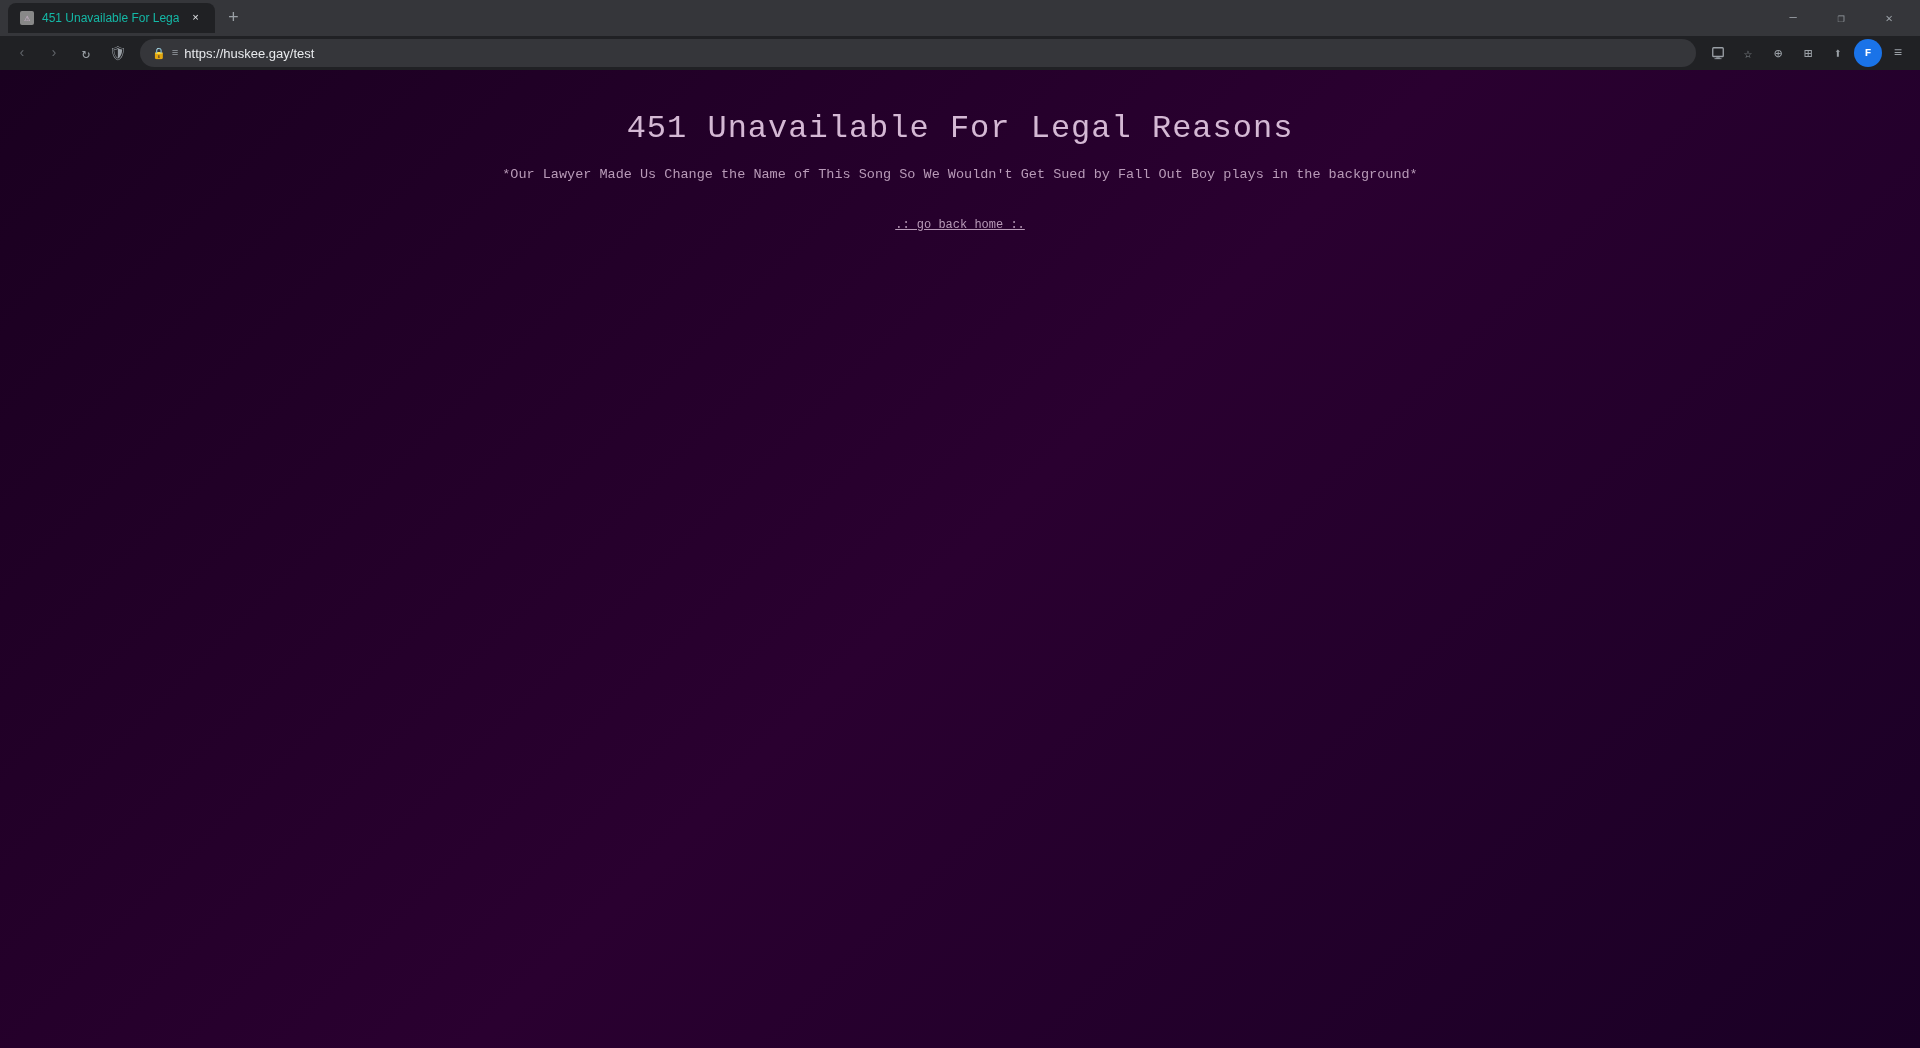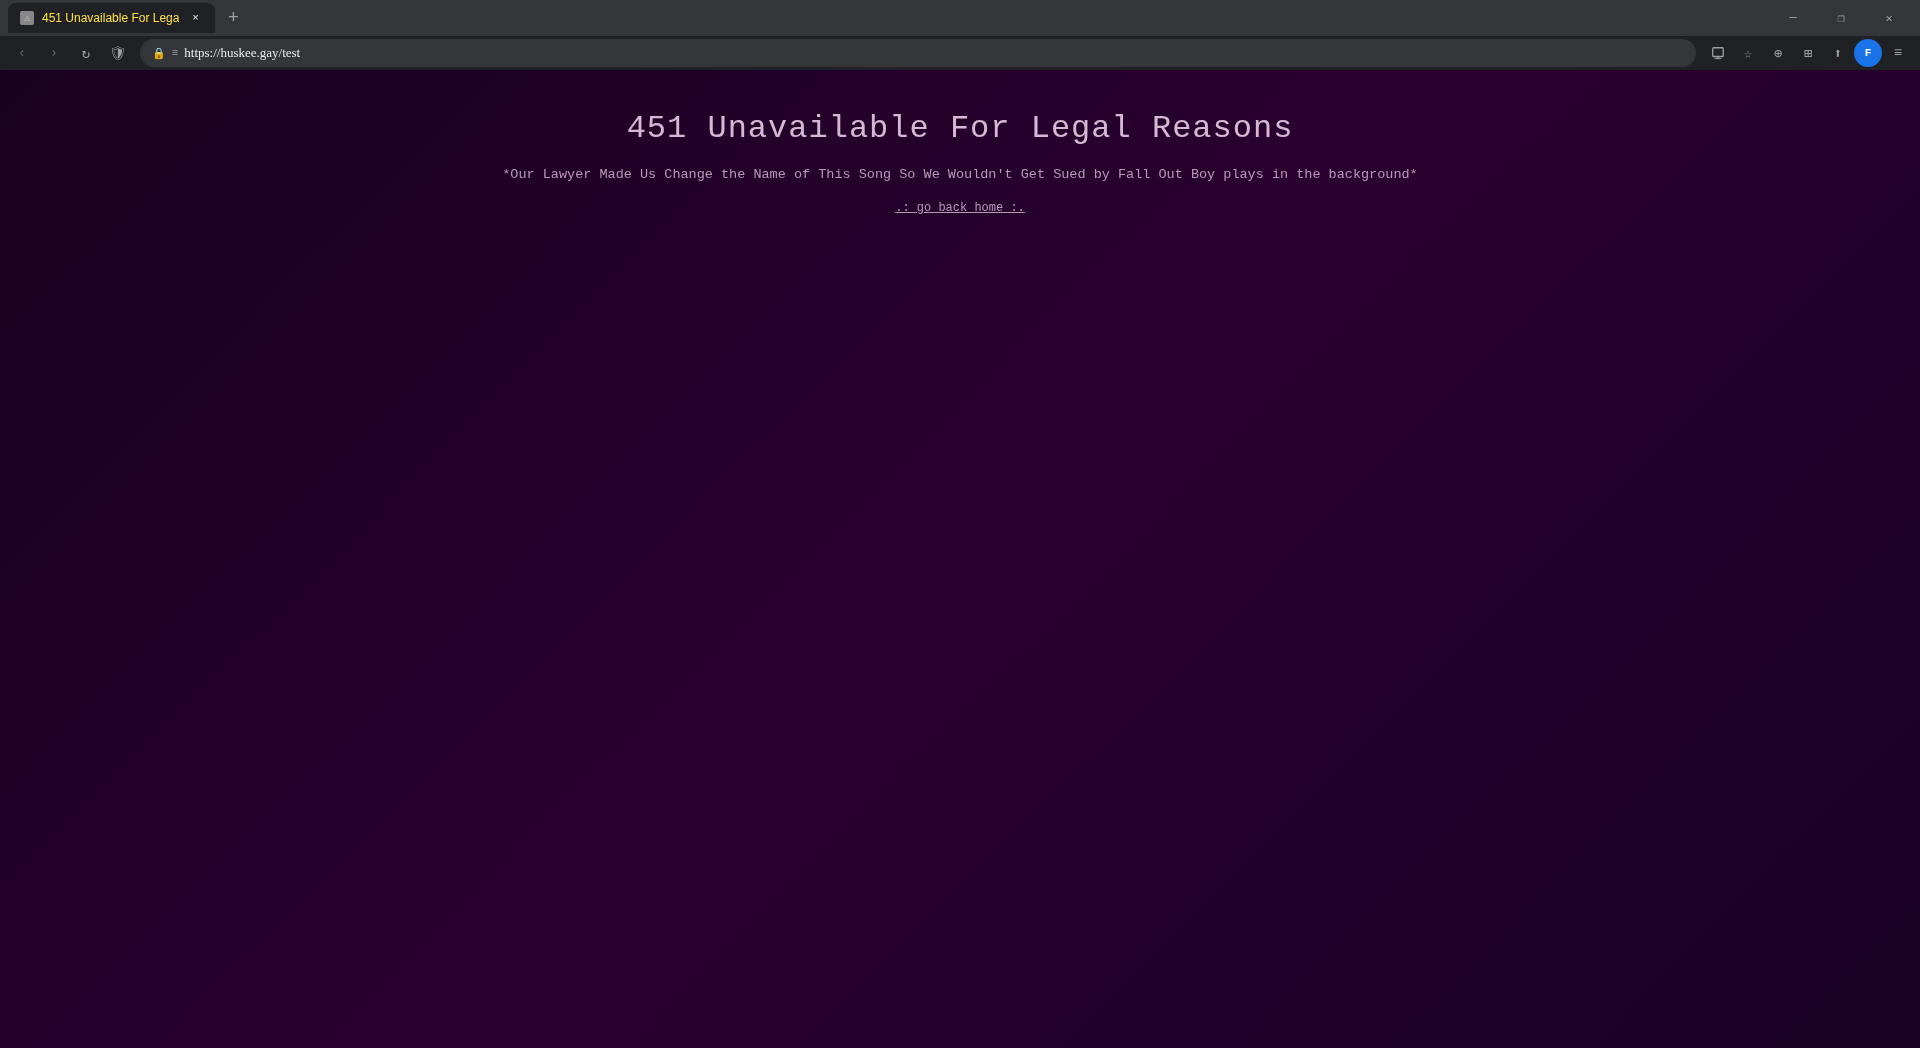--- a/index.html
+++ b/index.html
@@ -54,21 +54,21 @@
       border-radius: 2px;
       flex-shrink: 0;
       display: flex;
       align-items: center;
       justify-content: center;
       font-size: 8px;
     }
 
     .tab-title {
       font-size: 12px;
-      color: #fde047;
+      color: #14b8a6;
       white-space: nowrap;
       overflow: hidden;
       text-overflow: ellipsis;
       flex: 1;
       font-family: 'Segoe UI', Arial, sans-serif;
     }
 
     .tab-close {
       width: 16px;
       height: 16px;
@@ -159,21 +159,21 @@
     }
 
     .address-tracking-icon {
       color: #9aa0a6;
       font-size: 11px;
     }
 
     .address-url {
       font-size: 13px;
       color: #e8eaed;
-      font-family: Liberation Serif, serif;
+      font-family: Liberation Sans, sans-serif;
       flex: 1;
     }
 
     .nav-right-icons {
       display: flex;
       gap: 2px;
       align-items: center;
     }
 
     .nav-icon-btn {
@@ -220,21 +220,21 @@
       text-align: left;
       margin-bottom: 20px;
       letter-spacing: 1px;
     }
 
     .error-subtitle {
       font-family: 'Courier New', Courier, monospace;
       font-size: 13.5px;
       color: #b89ab8;
       text-align: center;
-      margin-bottom: 19px;
+      margin-bottom: 36px;
     }
 
     .go-home-link {
       font-family: 'Courier New', Courier, monospace;
       font-size: 12px;
       color: #b89ab8;
       text-decoration: underline;
       text-align: center;
       cursor: pointer;
     }

